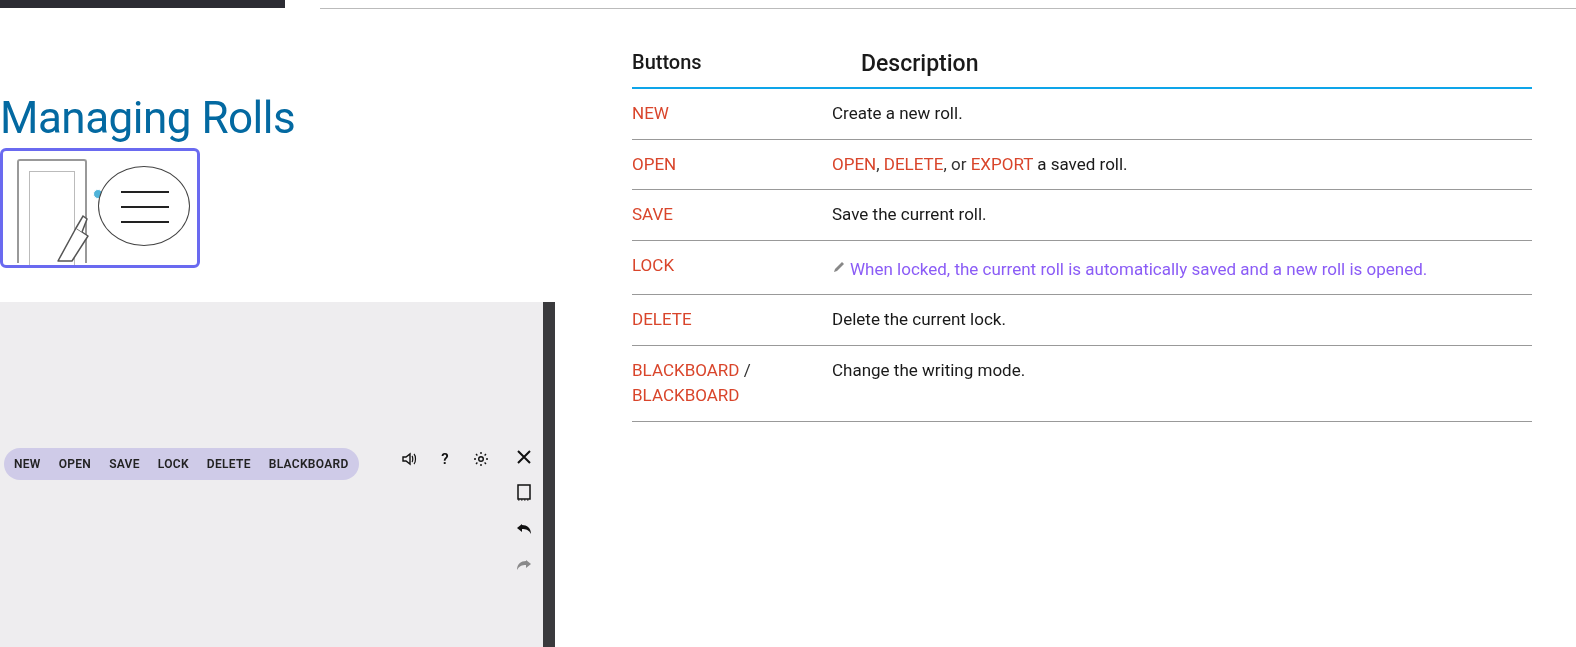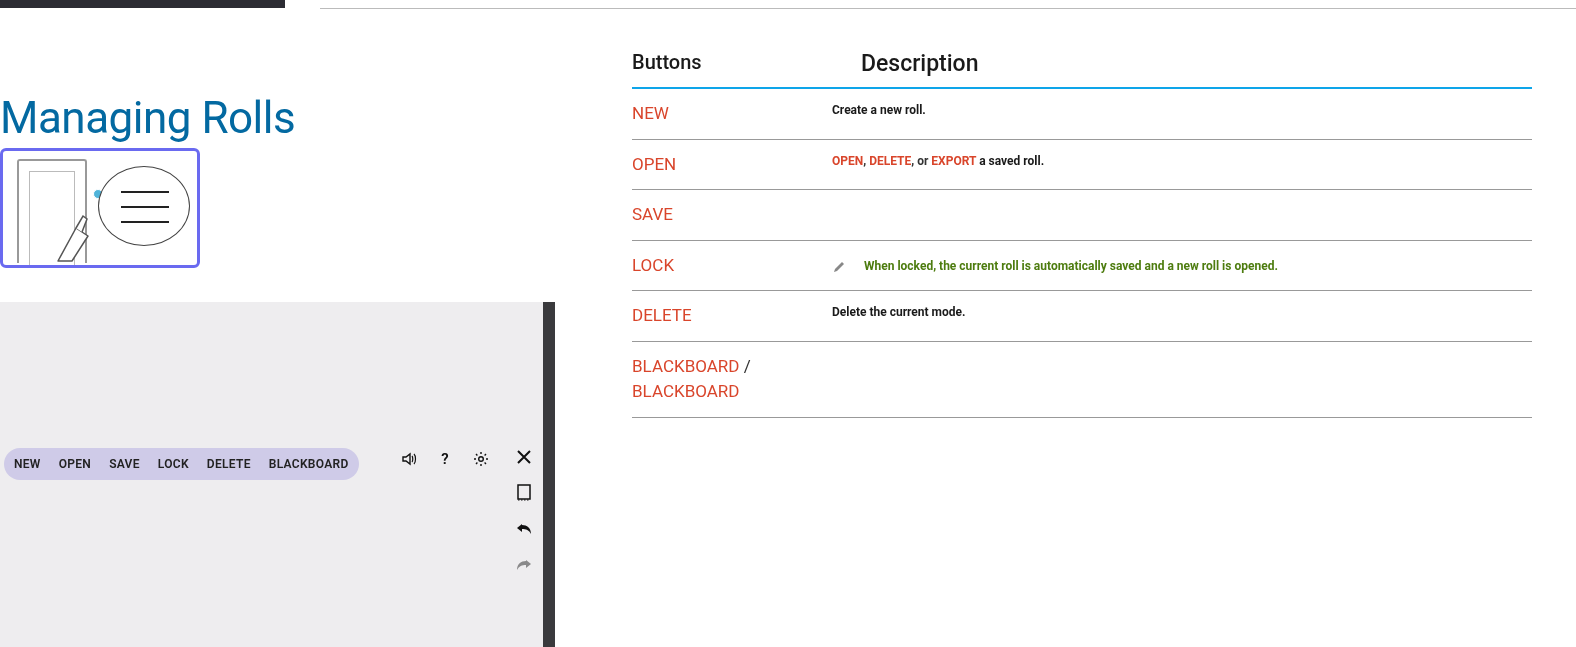--- a/index.html
+++ b/index.html
@@ -153,27 +153,27 @@
 .col-btn { width: 200px; font-size: 20px; font-weight: 500; }
 .col-desc { flex: 1; font-size: 23px; font-weight: 500; }
 .row {
   display: flex;
   border-bottom: 1px solid #999;
   padding: 12px 0;
   font-size: 17px;
   line-height: 1.5;
 }
 .row .col-btn { font-size: 17px; font-weight: 400; }
-.row .col-desc { font-size: 12px; font-weight: 700; }
+.row .col-desc { font-size: 17px; font-weight: 400; }
 .red { color: #d9452b; }
 .note {
-  color: #4d7c0f;
+  color: #8b5cf6;
   display: flex;
   align-items: flex-start;
-  gap: 18px;
+  gap: 4px;
   margin-top: 4px;
 }
 .note svg { flex-shrink: 0; margin-top: 3px; }
 .sep { color: #333; }
 </style>
 </head>
 <body>
 
 <div class="topbar"></div>
 <div class="topline"></div>
@@ -261,39 +261,41 @@
 
   <div class="row">
     <div class="col-btn"><span class="red">OPEN</span></div>
     <div class="col-desc">
       <span class="red">OPEN</span><span class="sep">, </span><span class="red">DELETE</span><span class="sep">, or </span><span class="red">EXPORT</span><span> a saved roll.</span>
     </div>
   </div>
 
   <div class="row">
     <div class="col-btn"><span class="red">SAVE</span></div>
+    <div class="col-desc">Save the current roll.</div>
   </div>
 
   <div class="row">
     <div class="col-btn"><span class="red">LOCK</span></div>
     <div class="col-desc">
       <div class="note">
         <svg width="14" height="14" viewBox="0 0 14 14">
             <path d="M2 12l1-3 7-7 2 2-7 7-3 1z" fill="#888"></path>
           </svg>
         <span>When locked, the current roll is automatically saved and a new roll is opened.</span>
       </div>
     </div>
   </div>
 
   <div class="row">
     <div class="col-btn"><span class="red">DELETE</span></div>
-    <div class="col-desc">Delete the current mode.</div>
+    <div class="col-desc">Delete the current lock.</div>
   </div>
 
   <div class="row">
     <div class="col-btn">
       <span class="red">BLACKBOARD</span><span class="sep"> / </span><br><span class="red">BLACKBOARD</span>
     </div>
     <div class="col-desc">
+      <div>Change the writing mode.</div>
     </div>
   </div>
 </div>
 
 </body></html>

